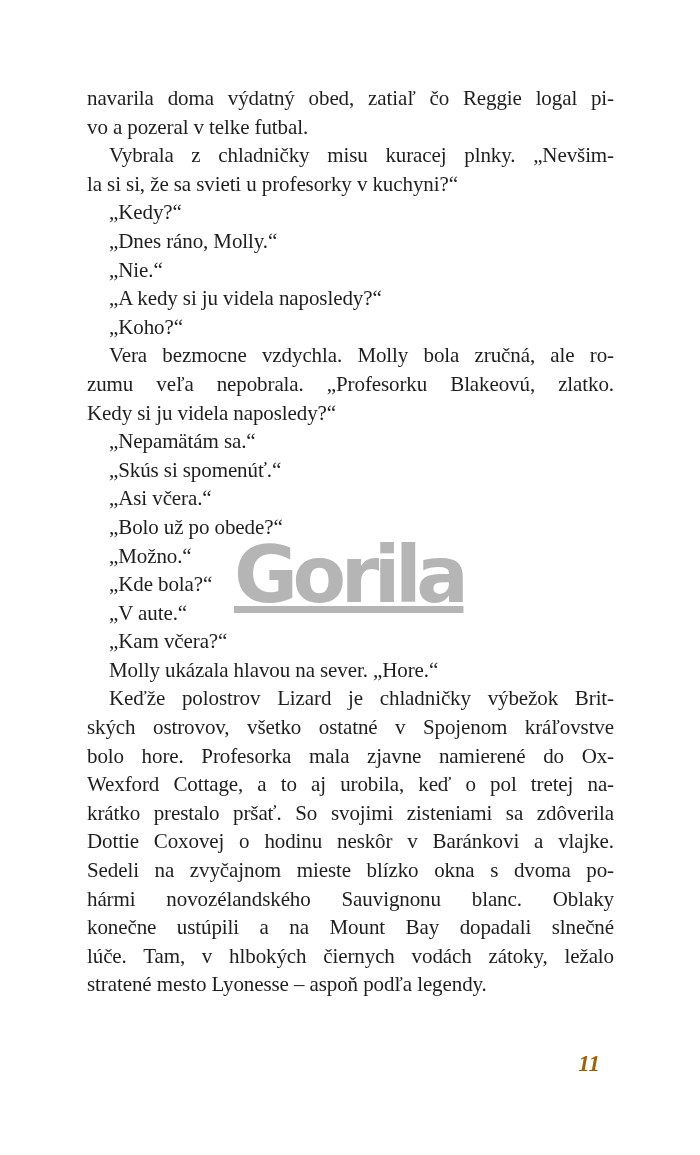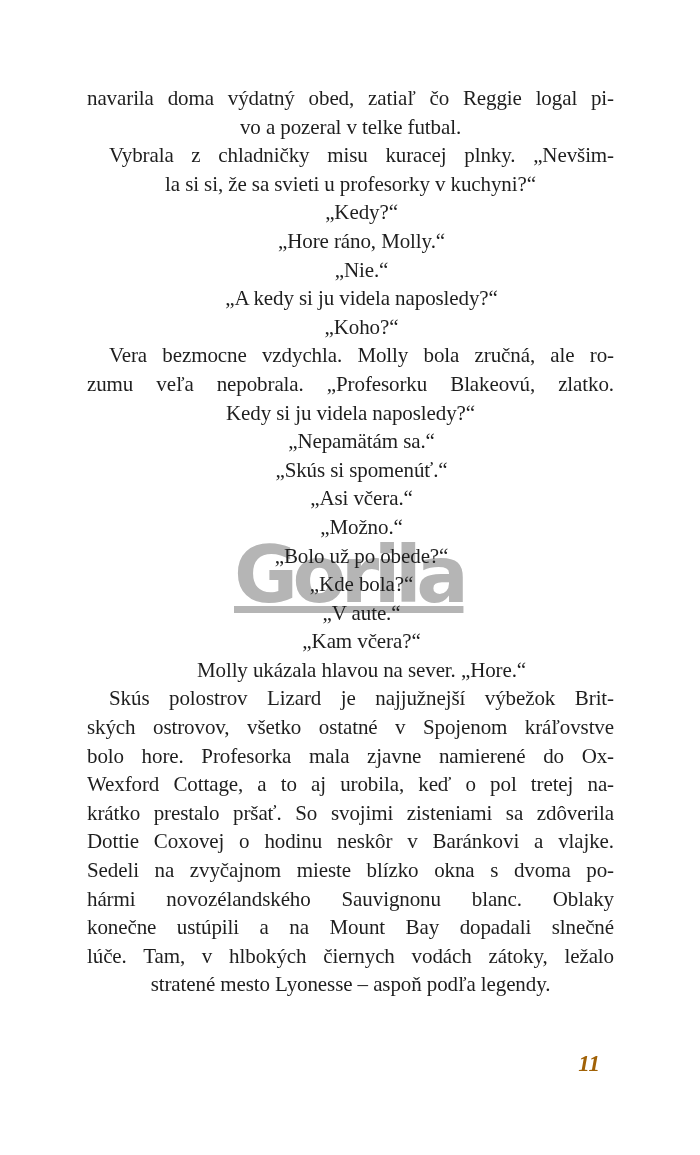--- a/index.html
+++ b/index.html
@@ -34,21 +34,21 @@
     left: 87px;
     top: 84px;
     width: 527px;
     z-index: 1;
     font-size: 21px;
     line-height: 28.6px;
     letter-spacing: -0.1px;
     color: #1e1e1e;
   }
   .line {
-    text-align: center;
+    text-align: left;
     white-space: normal;
   }
   .line.indent {
     text-indent: 22px;
   }
   .line.justify {
     text-align: justify;
     text-align-last: justify;
   }
   .page-number {
@@ -67,37 +67,37 @@
 
 <div class="page">
   <div class="watermark">Gorila</div>
 
   <div class="text-block">
       <div class="line justify">navarila doma výdatný obed, zatiaľ čo Reggie logal pi-</div>
       <div class="line">vo a pozeral v telke futbal.</div>
       <div class="line indent justify">Vybrala z chladničky misu kuracej plnky. „Nevšim-</div>
       <div class="line">la si si, že sa svieti u profesorky v kuchyni?“</div>
       <div class="line indent">„Kedy?“</div>
-      <div class="line indent">„Hore ráno, Molly.“</div>
+      <div class="line indent">„Dnes ráno, Molly.“</div>
       <div class="line indent">„Nie.“</div>
       <div class="line indent">„A kedy si ju videla naposledy?“</div>
       <div class="line indent">„Koho?“</div>
       <div class="line indent justify">Vera bezmocne vzdychla. Molly bola zručná, ale ro-</div>
       <div class="line justify">zumu veľa nepobrala. „Profesorku Blakeovú, zlatko.</div>
       <div class="line">Kedy si ju videla naposledy?“</div>
       <div class="line indent">„Nepamätám sa.“</div>
       <div class="line indent">„Skús si spomenúť.“</div>
       <div class="line indent">„Asi včera.“</div>
+      <div class="line indent">„Bolo už po obede?“</div>
       <div class="line indent">„Možno.“</div>
-      <div class="line indent">„Bolo už po obede?“</div>
       <div class="line indent">„Kde bola?“</div>
       <div class="line indent">„V aute.“</div>
       <div class="line indent">„Kam včera?“</div>
       <div class="line indent">Molly ukázala hlavou na sever. „Hore.“</div>
-      <div class="line indent justify">Skús polostrov Lizard je najjužnejší výbežok Brit-</div>
+      <div class="line indent justify">Keďže polostrov Lizard je chladničky výbežok Brit-</div>
       <div class="line justify">ských ostrovov, všetko ostatné v Spojenom kráľovstve</div>
       <div class="line justify">bolo hore. Profesorka mala zjavne namierené do Ox-</div>
       <div class="line justify">Wexford Cottage, a to aj urobila, keď o pol tretej na-</div>
       <div class="line justify">krátko prestalo pršať. So svojimi zisteniami sa zdôverila</div>
       <div class="line justify">Dottie Coxovej o hodinu neskôr v Baránkovi a vlajke.</div>
       <div class="line justify">Sedeli na zvyčajnom mieste blízko okna s dvoma po-</div>
       <div class="line justify">hármi novozélandského Sauvignonu blanc. Oblaky</div>
       <div class="line justify">konečne ustúpili a na Mount Bay dopadali slnečné</div>
       <div class="line justify">lúče. Tam, v hlbokých čiernych vodách zátoky, ležalo</div>
       <div class="line">stratené mesto Lyonesse – aspoň podľa legendy.</div>

